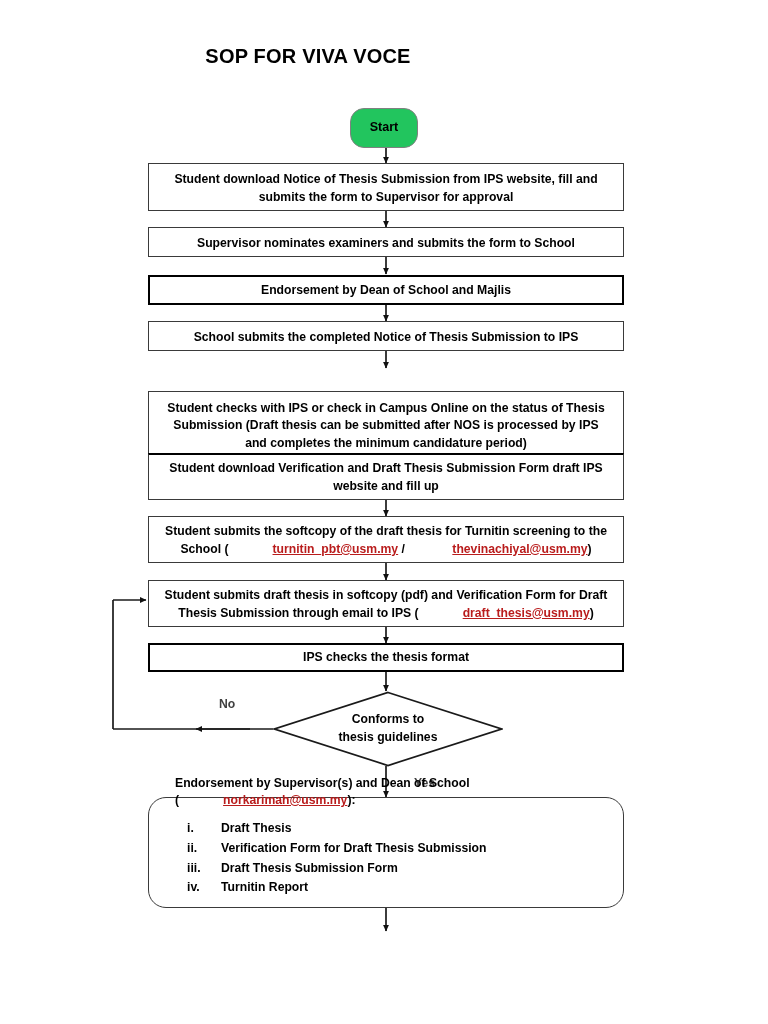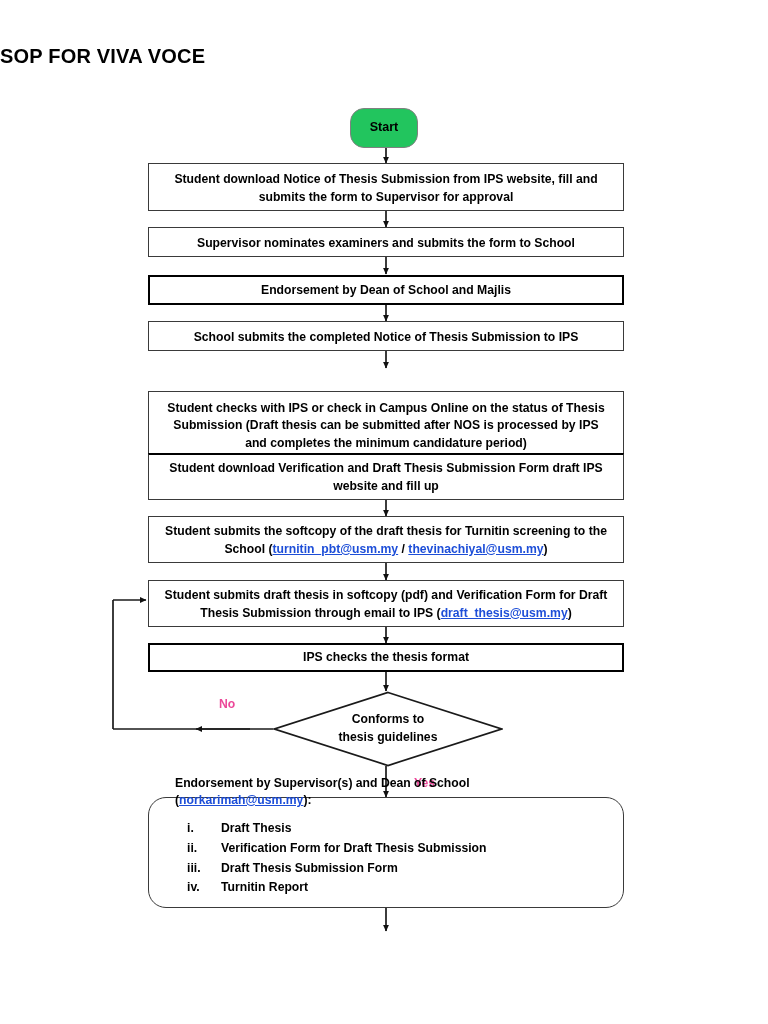--- a/index.html
+++ b/index.html
@@ -21,20 +21,21 @@
     width: 768px;
     height: 1024px;
   }
 
   
   .title {
     position: absolute;
     left: 0;
     top: 45px;
     width: 616px;
+    text-align: center;
     font-family: "Liberation Sans", sans-serif;
     font-size: 20px;
     font-weight: bold;
     color: #000000;
     letter-spacing: 0.2px;
   }
 
   
   #wires {
     position: absolute;
@@ -104,29 +105,30 @@
     line-height: 1.45;
     color: #000;
     text-align: center;
   }
 
   
   .branch-label {
     position: absolute;
     font-weight: bold;
     font-size: 12.2px;
-    color: #ec4899;
+    color: #404040;
     white-space: nowrap;
   }
 
   
   .email {
-    color: #1d4ed8;
+    color: #b91c1c;
     text-decoration: underline;
     font-weight: bold;
+    padding-left: 44px;
   }
 
   
   .lead-line { margin-bottom: 11px; }
   .rlist {
     display: grid;
     grid-template-columns: 46px 1fr;
     row-gap: 2px;
     font-weight: bold;
     font-size: 12.2px;

